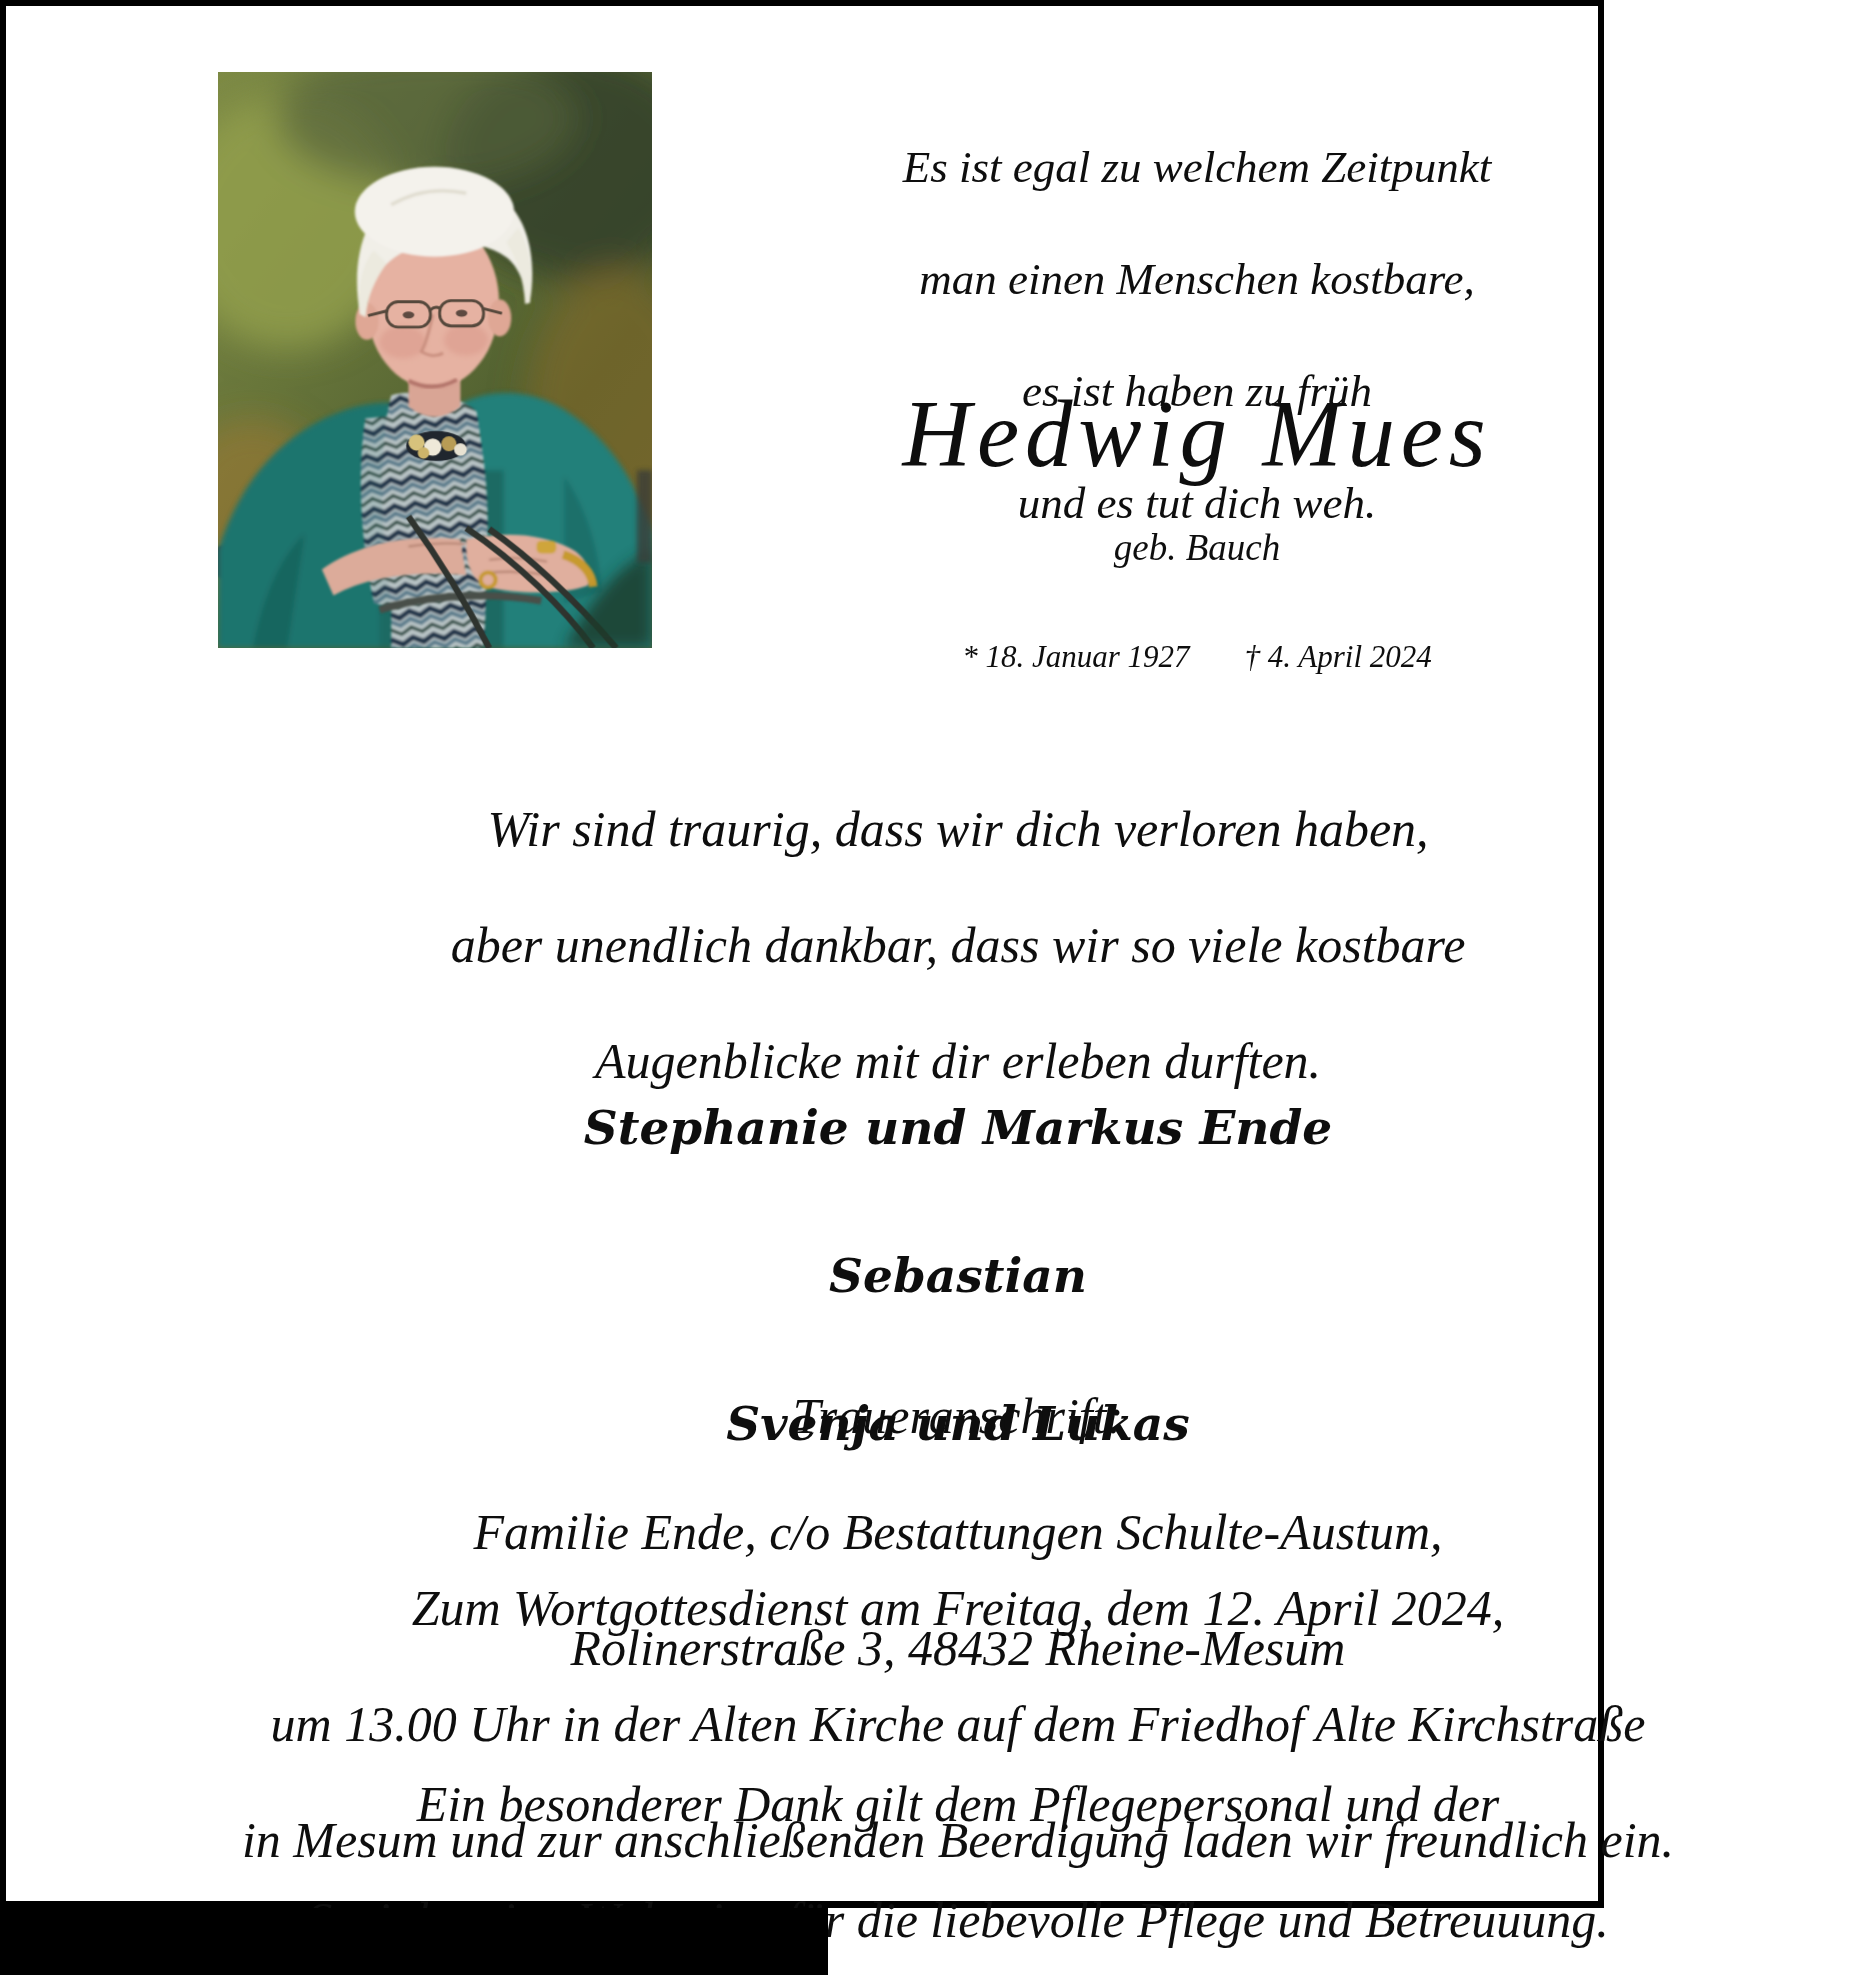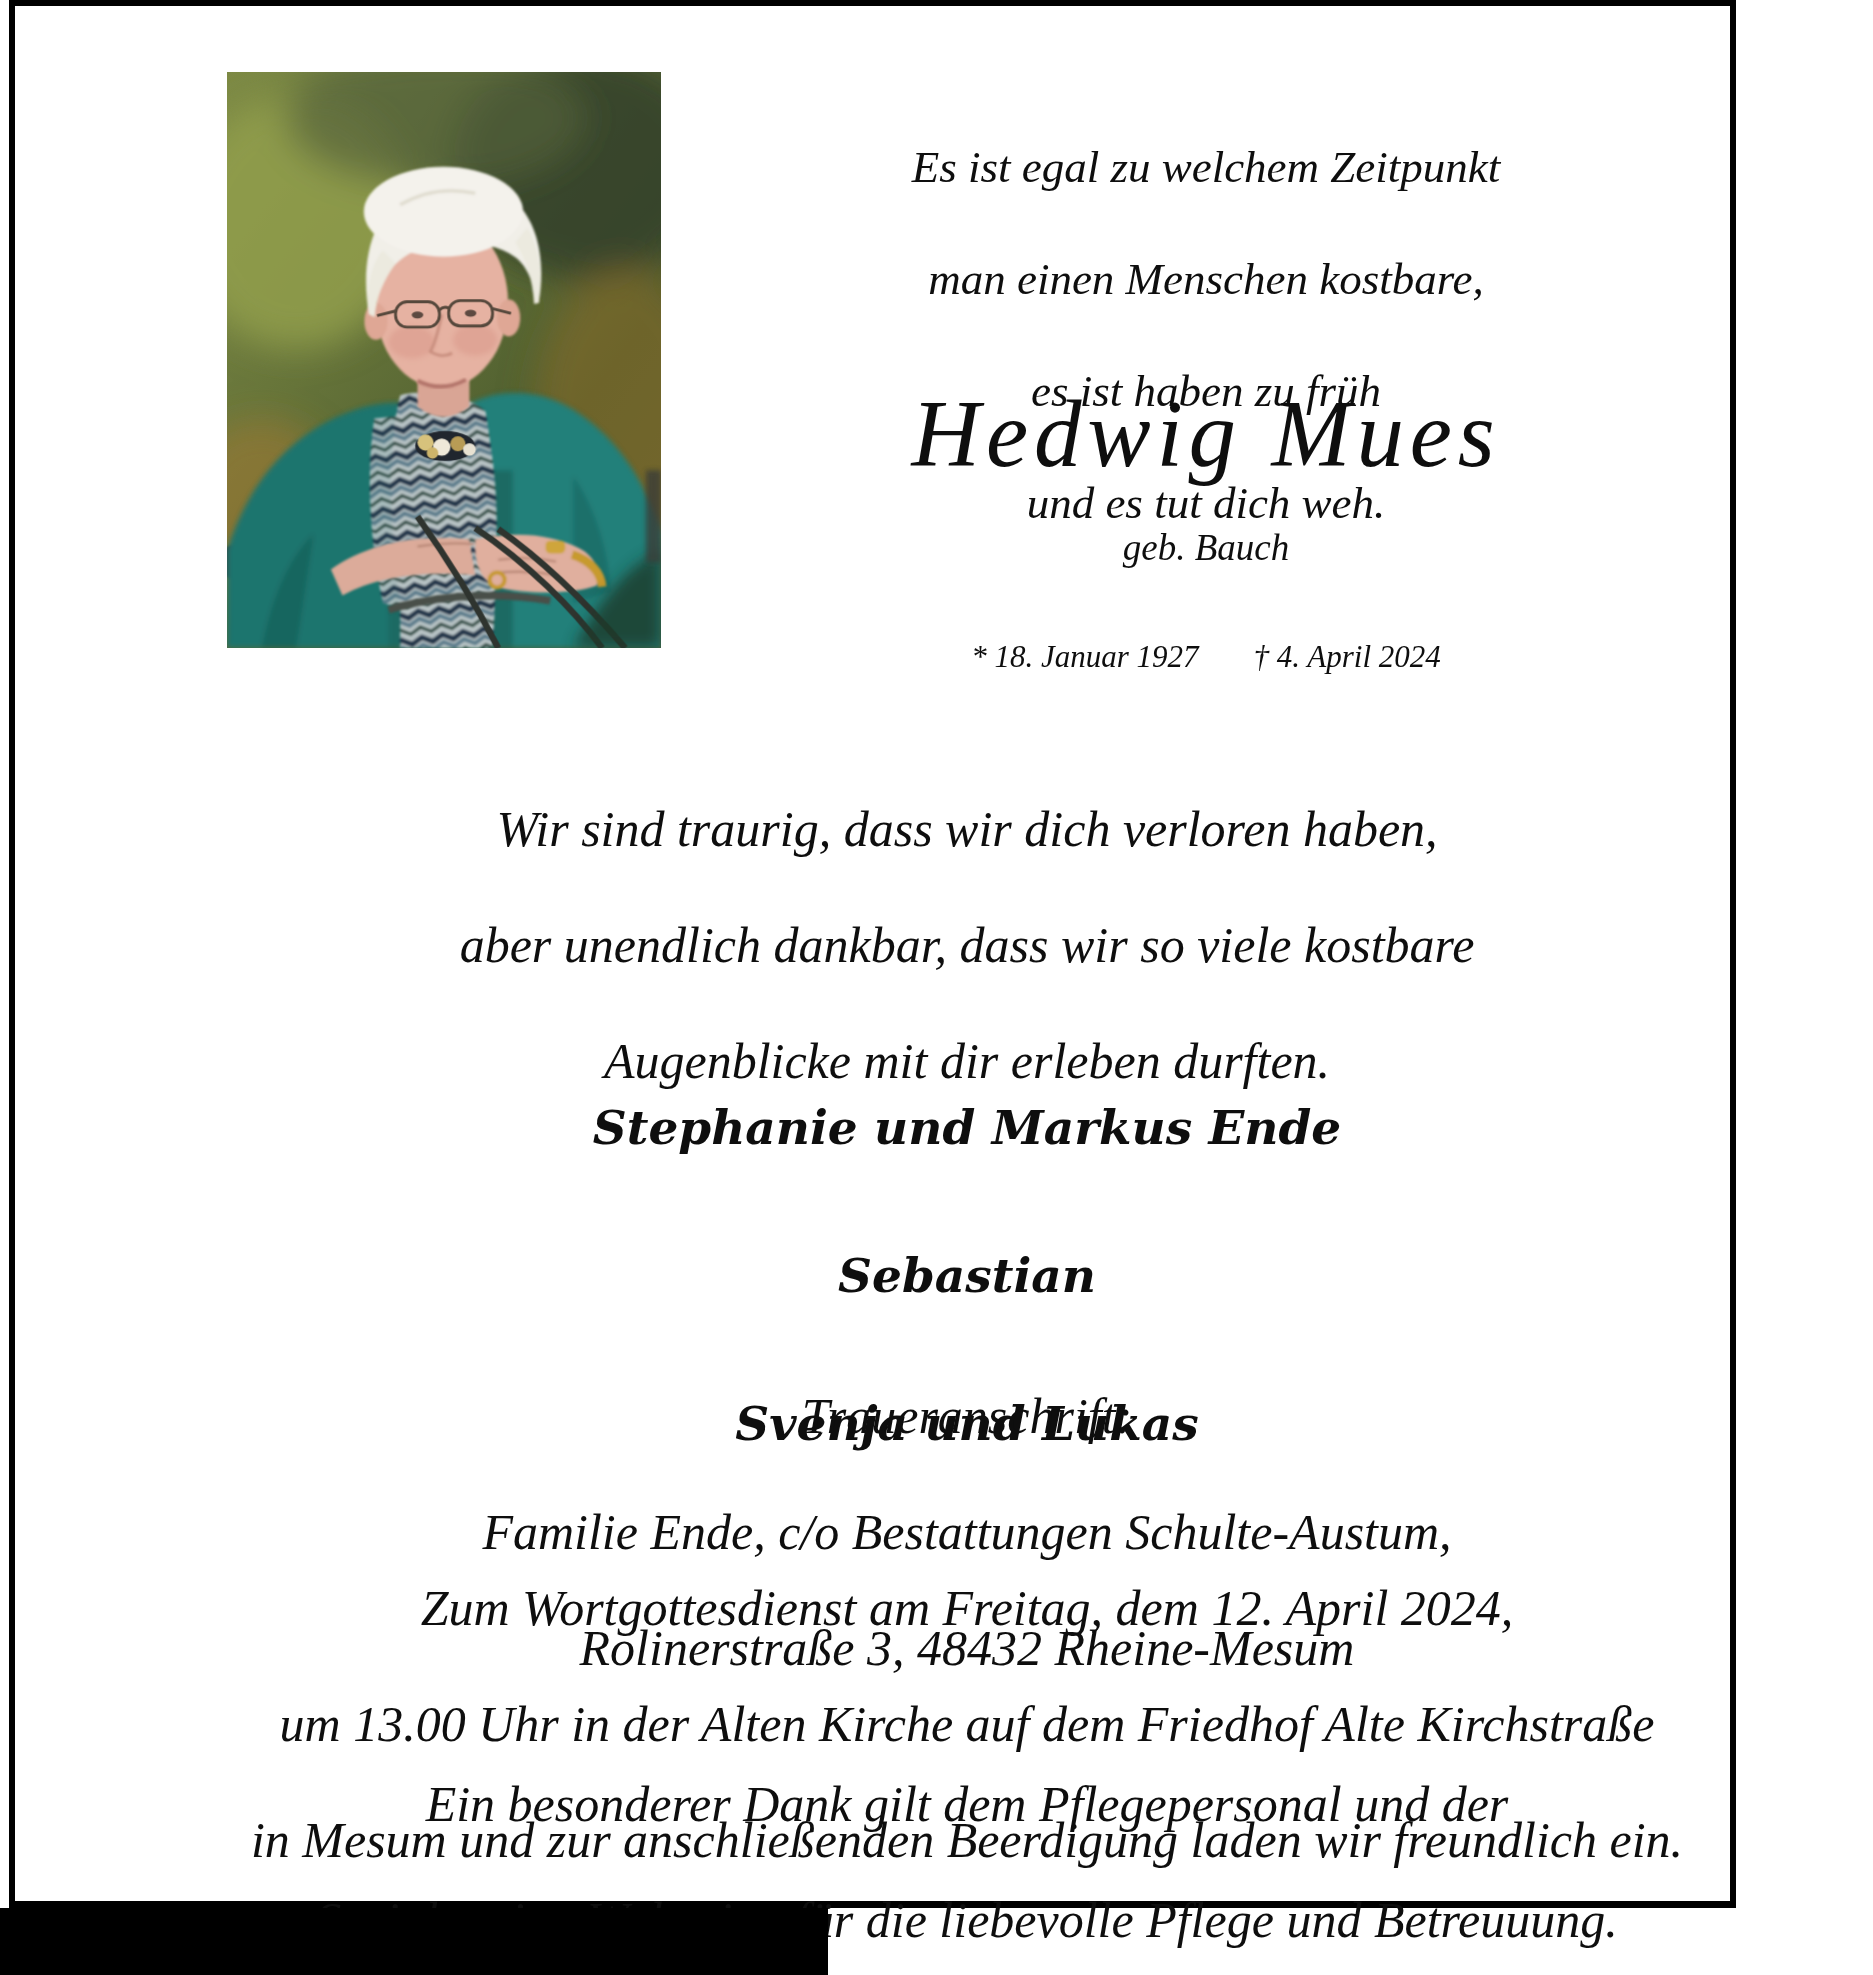--- a/index.html
+++ b/index.html
@@ -11,22 +11,22 @@
     width: 1873px;
     height: 1975px;
     position: relative;
     background: #ffffff;
     font-family: "Liberation Serif", serif;
     color: #0e0e0e;
     overflow: hidden;
   }
   .card {
     position: absolute;
-    left: 9px; top: 0;
-    width: 1727px;
+    left: 0; top: 0;
+    width: 1604px;
     height: 1908px;
     box-sizing: border-box;
     border: 6.3px solid #000000;
     border-bottom-width: 7px;
     background: #ffffff;
   }
   .below-block {
     position: absolute;
     left: 0;
     top: 1908px;

